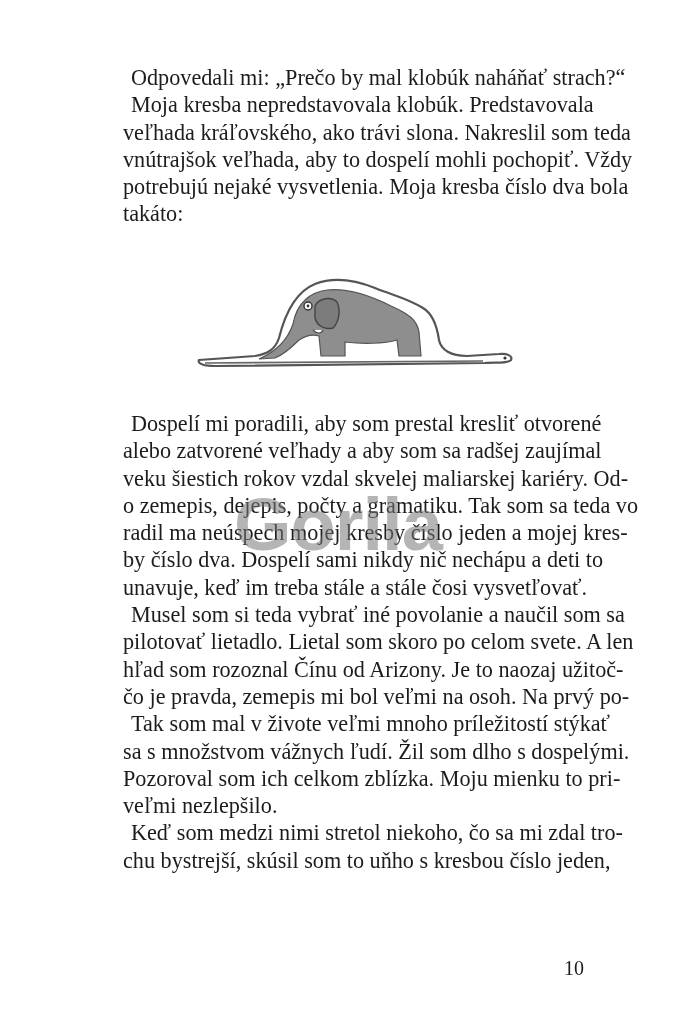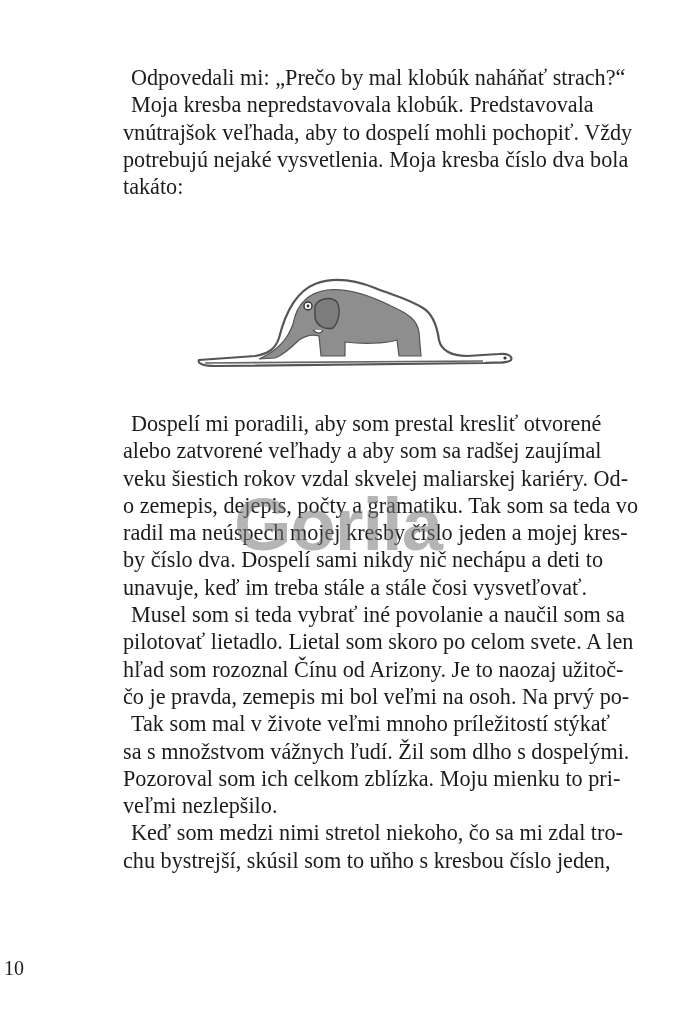--- a/index.html
+++ b/index.html
@@ -50,35 +50,36 @@
       font-weight: bold;
       font-size: 74px;
       letter-spacing: -1px;
       color: rgba(120,120,120,0.55);
       line-height: 74px;
       pointer-events: none;
     }
     .page-number {
       position: absolute;
       top: 957px;
-      left: 4px;
+      left: 12px;
       width: 572px;
-      text-align: left;
+      text-align: right;
       font-size: 20px;
       color: #1c1c1c;
     }
   </style>
 </head>
 <body>
 
 <div class="page">
 
   <div class="block1">
     <span class="line" style="padding-left:0">Odpovedali mi: „Prečo by mal klobúk naháňať strach?“</span>
     <span class="line" style="padding-left:0">Moja kresba nepredstavovala klobúk. Predstavovala</span>
+    <span class="line" style="margin-left:-8px;width:452px">veľhada kráľovského, ako trávi slona. Nakreslil som teda</span>
     <span class="line" style="margin-left:-8px;width:452px">vnútrajšok veľhada, aby to dospelí mohli pochopiť. Vždy</span>
     <span class="line" style="margin-left:-8px;width:452px">potrebujú nejaké vysvetlenia. Moja kresba číslo dva bola</span>
     <span class="line last" style="margin-left:-8px">takáto:</span>
   </div>
 
   <div class="illustration">
     <svg width="330" height="110" viewBox="0 0 330 110">
 
       <path d="M4,96 L60,92 C72,90 80,86 84,74 C90,50 100,28 120,20 C138,13 160,16 180,24 C200,32 212,34 228,44 C238,50 242,62 244,76 C246,86 256,92 272,92 L304,90 C312,89 318,92 316,96 C312,100 300,98 290,99 L20,102 C10,102 2,100 4,96 Z" fill="none" stroke="#555" stroke-width="2.2"></path>
       <path d="M10,99 L288,97" stroke="#666" stroke-width="1.6" fill="none"></path>

